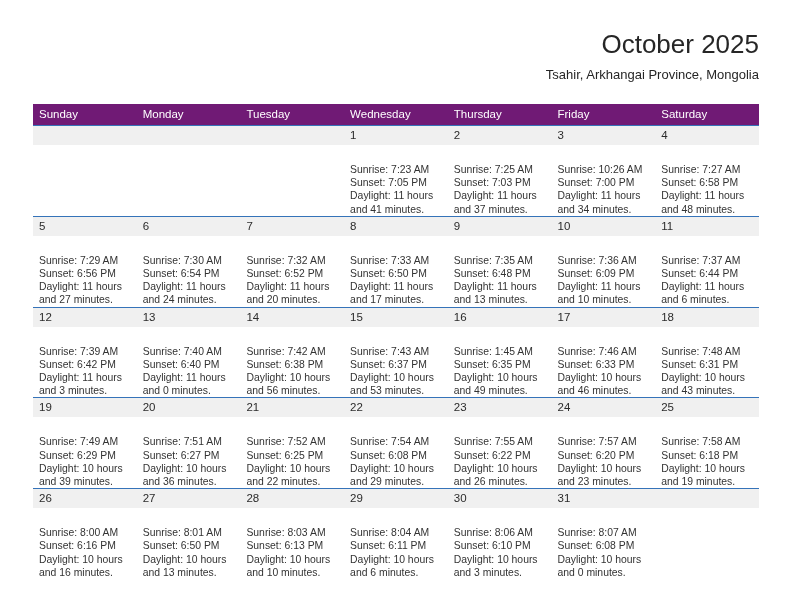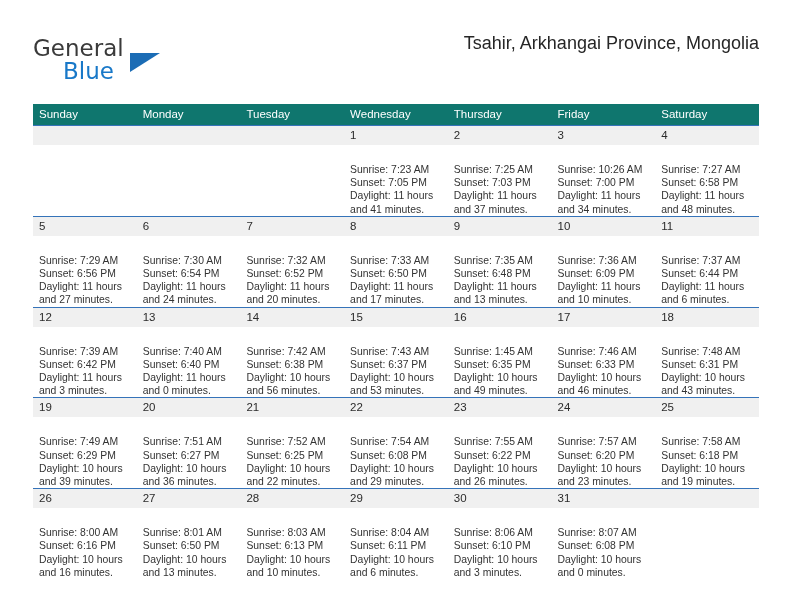--- a/index.html
+++ b/index.html
@@ -68,40 +68,40 @@
     text-align: right;
   }
   .cal-title {
     font-size: 26px;
     color: #262626;
     line-height: 32px;
     white-space: nowrap;
   }
   .cal-subtitle {
     margin-top: 6px;
-    font-size: 18px;
+    font-size: 13px;
     color: #262626;
     line-height: 18px;
     white-space: nowrap;
   }
 
   
   .calendar {
     position: absolute;
     left: 33px;
     top: 104px;
     width: 726px;
   }
   table.cal {
     width: 726px;
     border-collapse: collapse;
     table-layout: fixed;
   }
   table.cal th {
-    background: #0f766e;
+    background: #701a75;
     color: #ffffff;
     font-size: 11.5px;
     font-weight: normal;
     text-align: left;
     padding: 4px 0 5px 6px;
     height: 12px;
     border: none;
   }
   table.cal td {
     vertical-align: top;
@@ -130,26 +130,22 @@
     color: #333333;
   }
   .cellbody div { white-space: nowrap; }
 </style>
 </head>
 <body>
 
 <div class="page">
 
   <div class="header">
-    <div class="logo">
-      <span class="logo-general">General</span>
-      <span class="logo-tri"></span>
-      <span class="logo-blue">Blue</span>
-    </div>
     <div class="title-block">
+      <div class="cal-title">October 2025</div>
       <div class="cal-subtitle">Tsahir, Arkhangai Province, Mongolia</div>
     </div>
   </div>
 
   <div class="calendar">
     <table class="cal">
       <thead>
         <tr id="weekday-row">
             <th>Sunday</th>
             <th>Monday</th>

